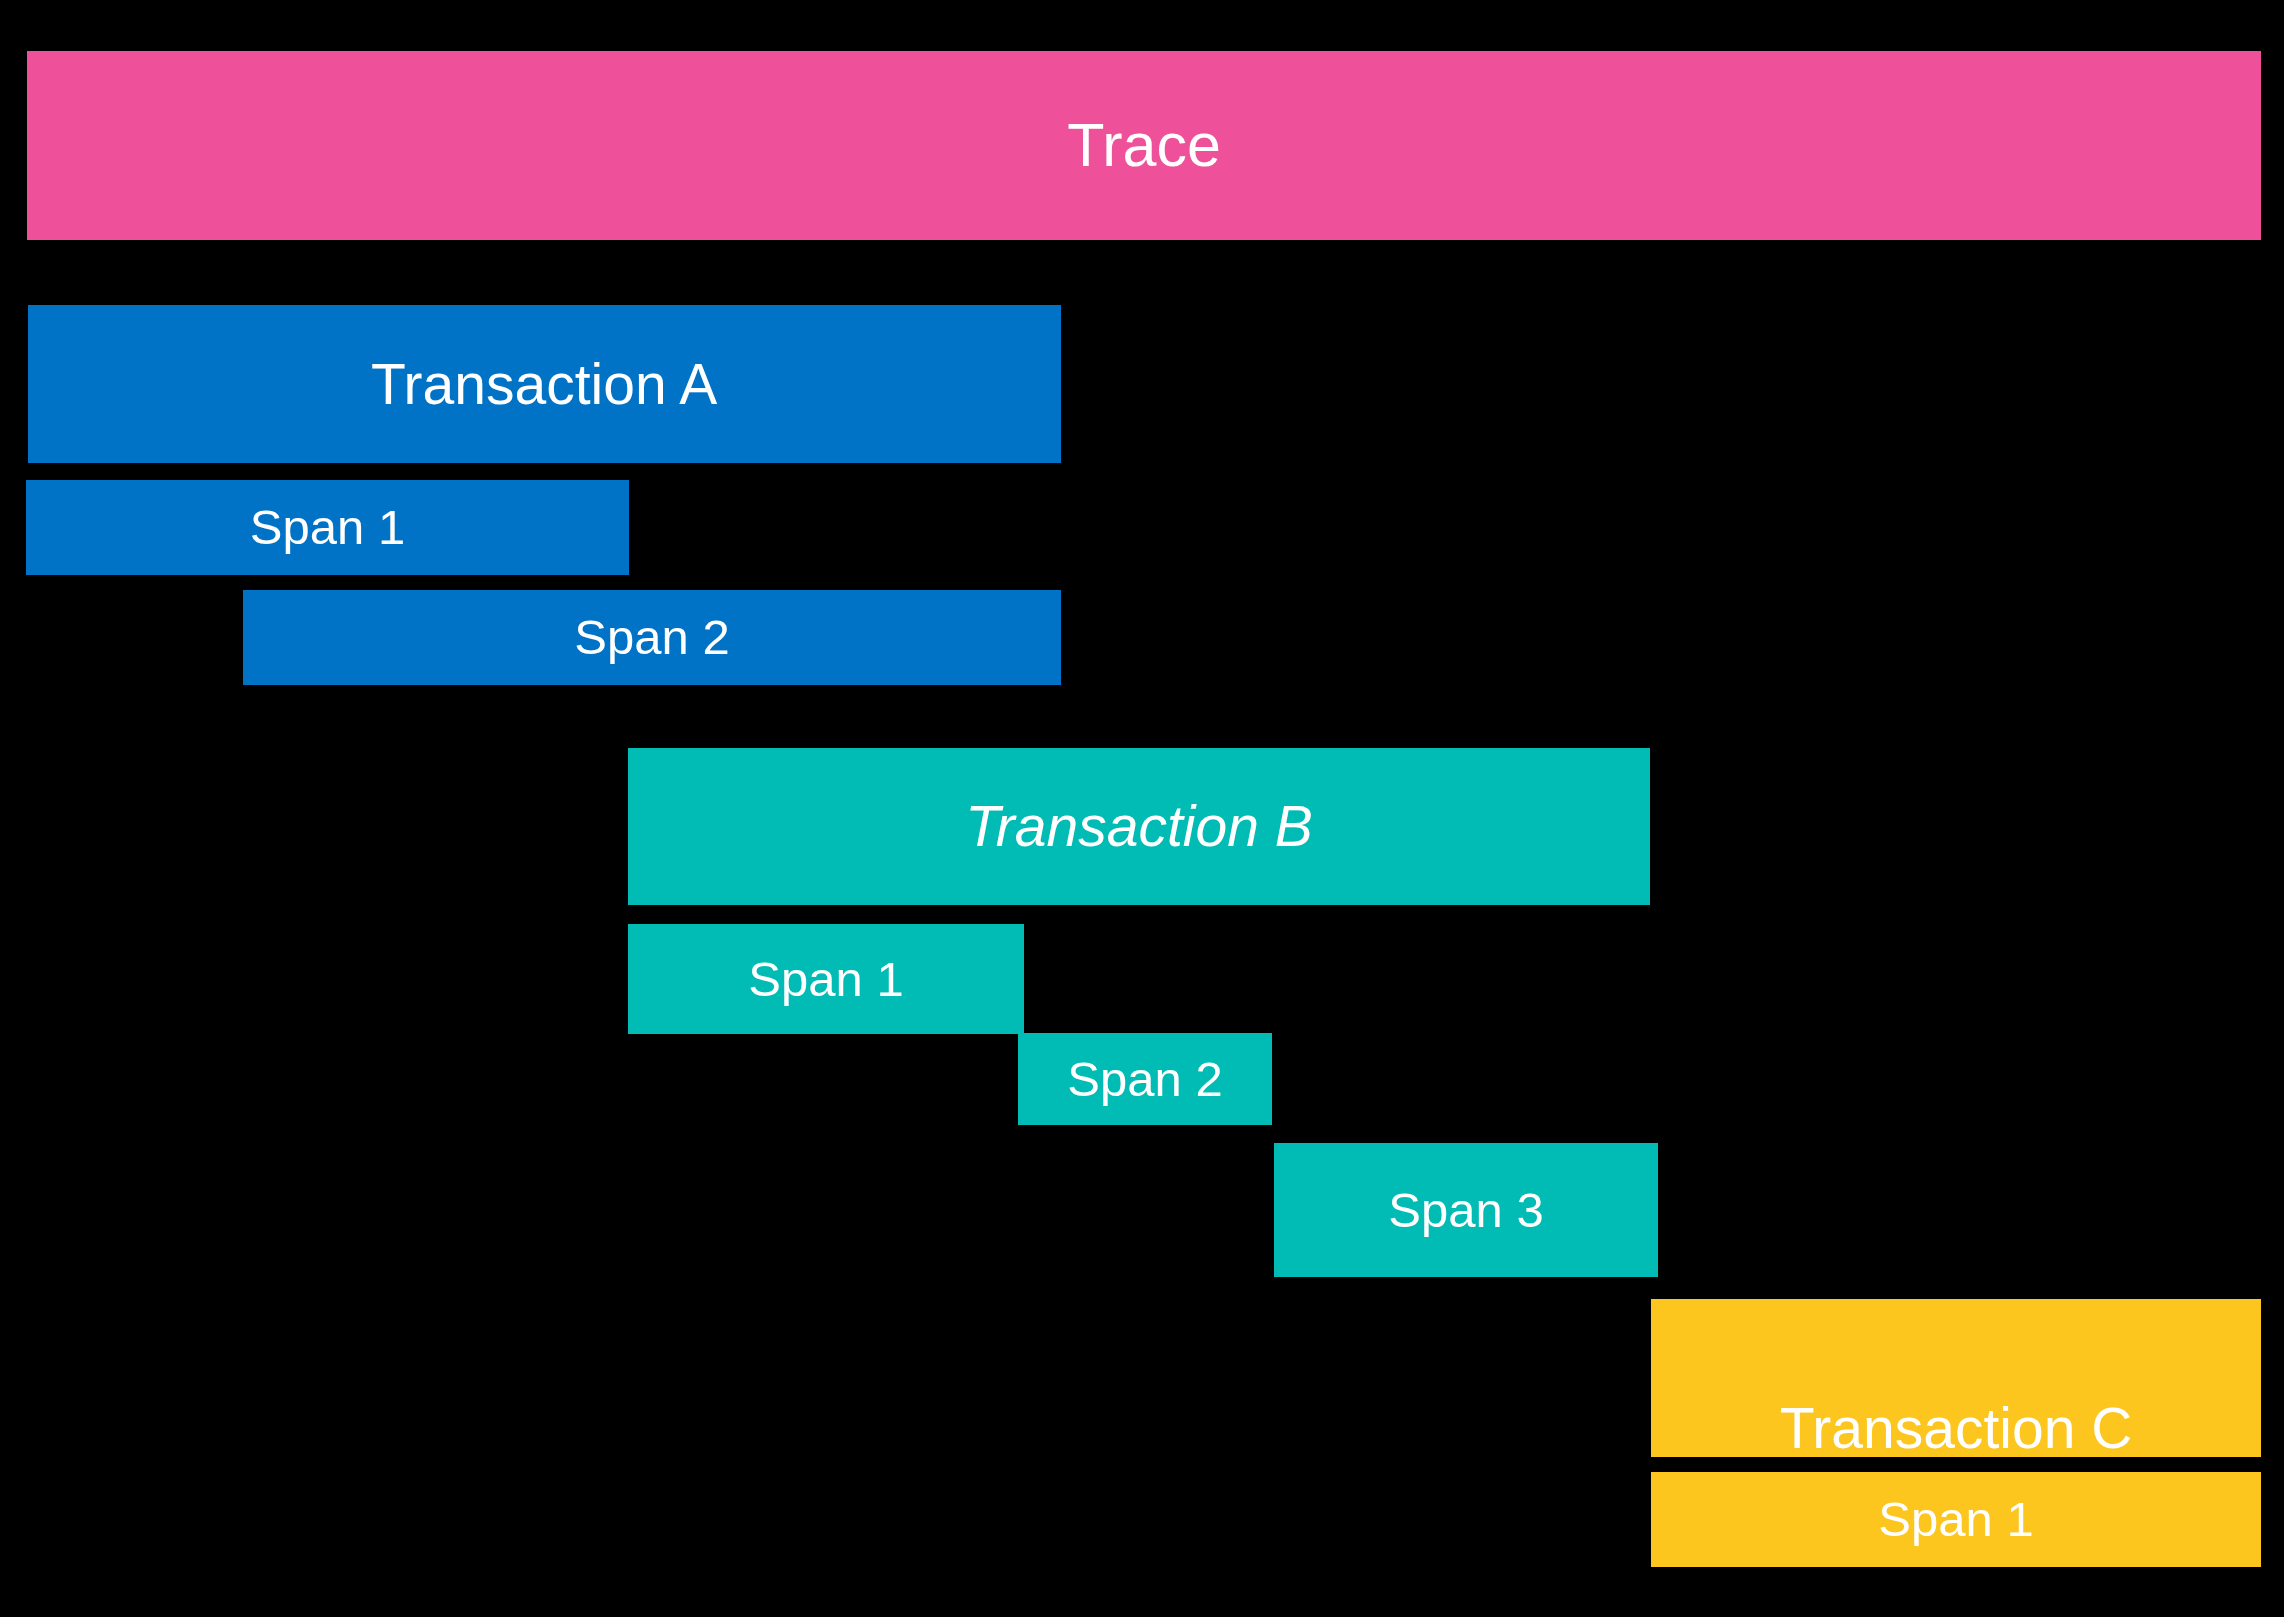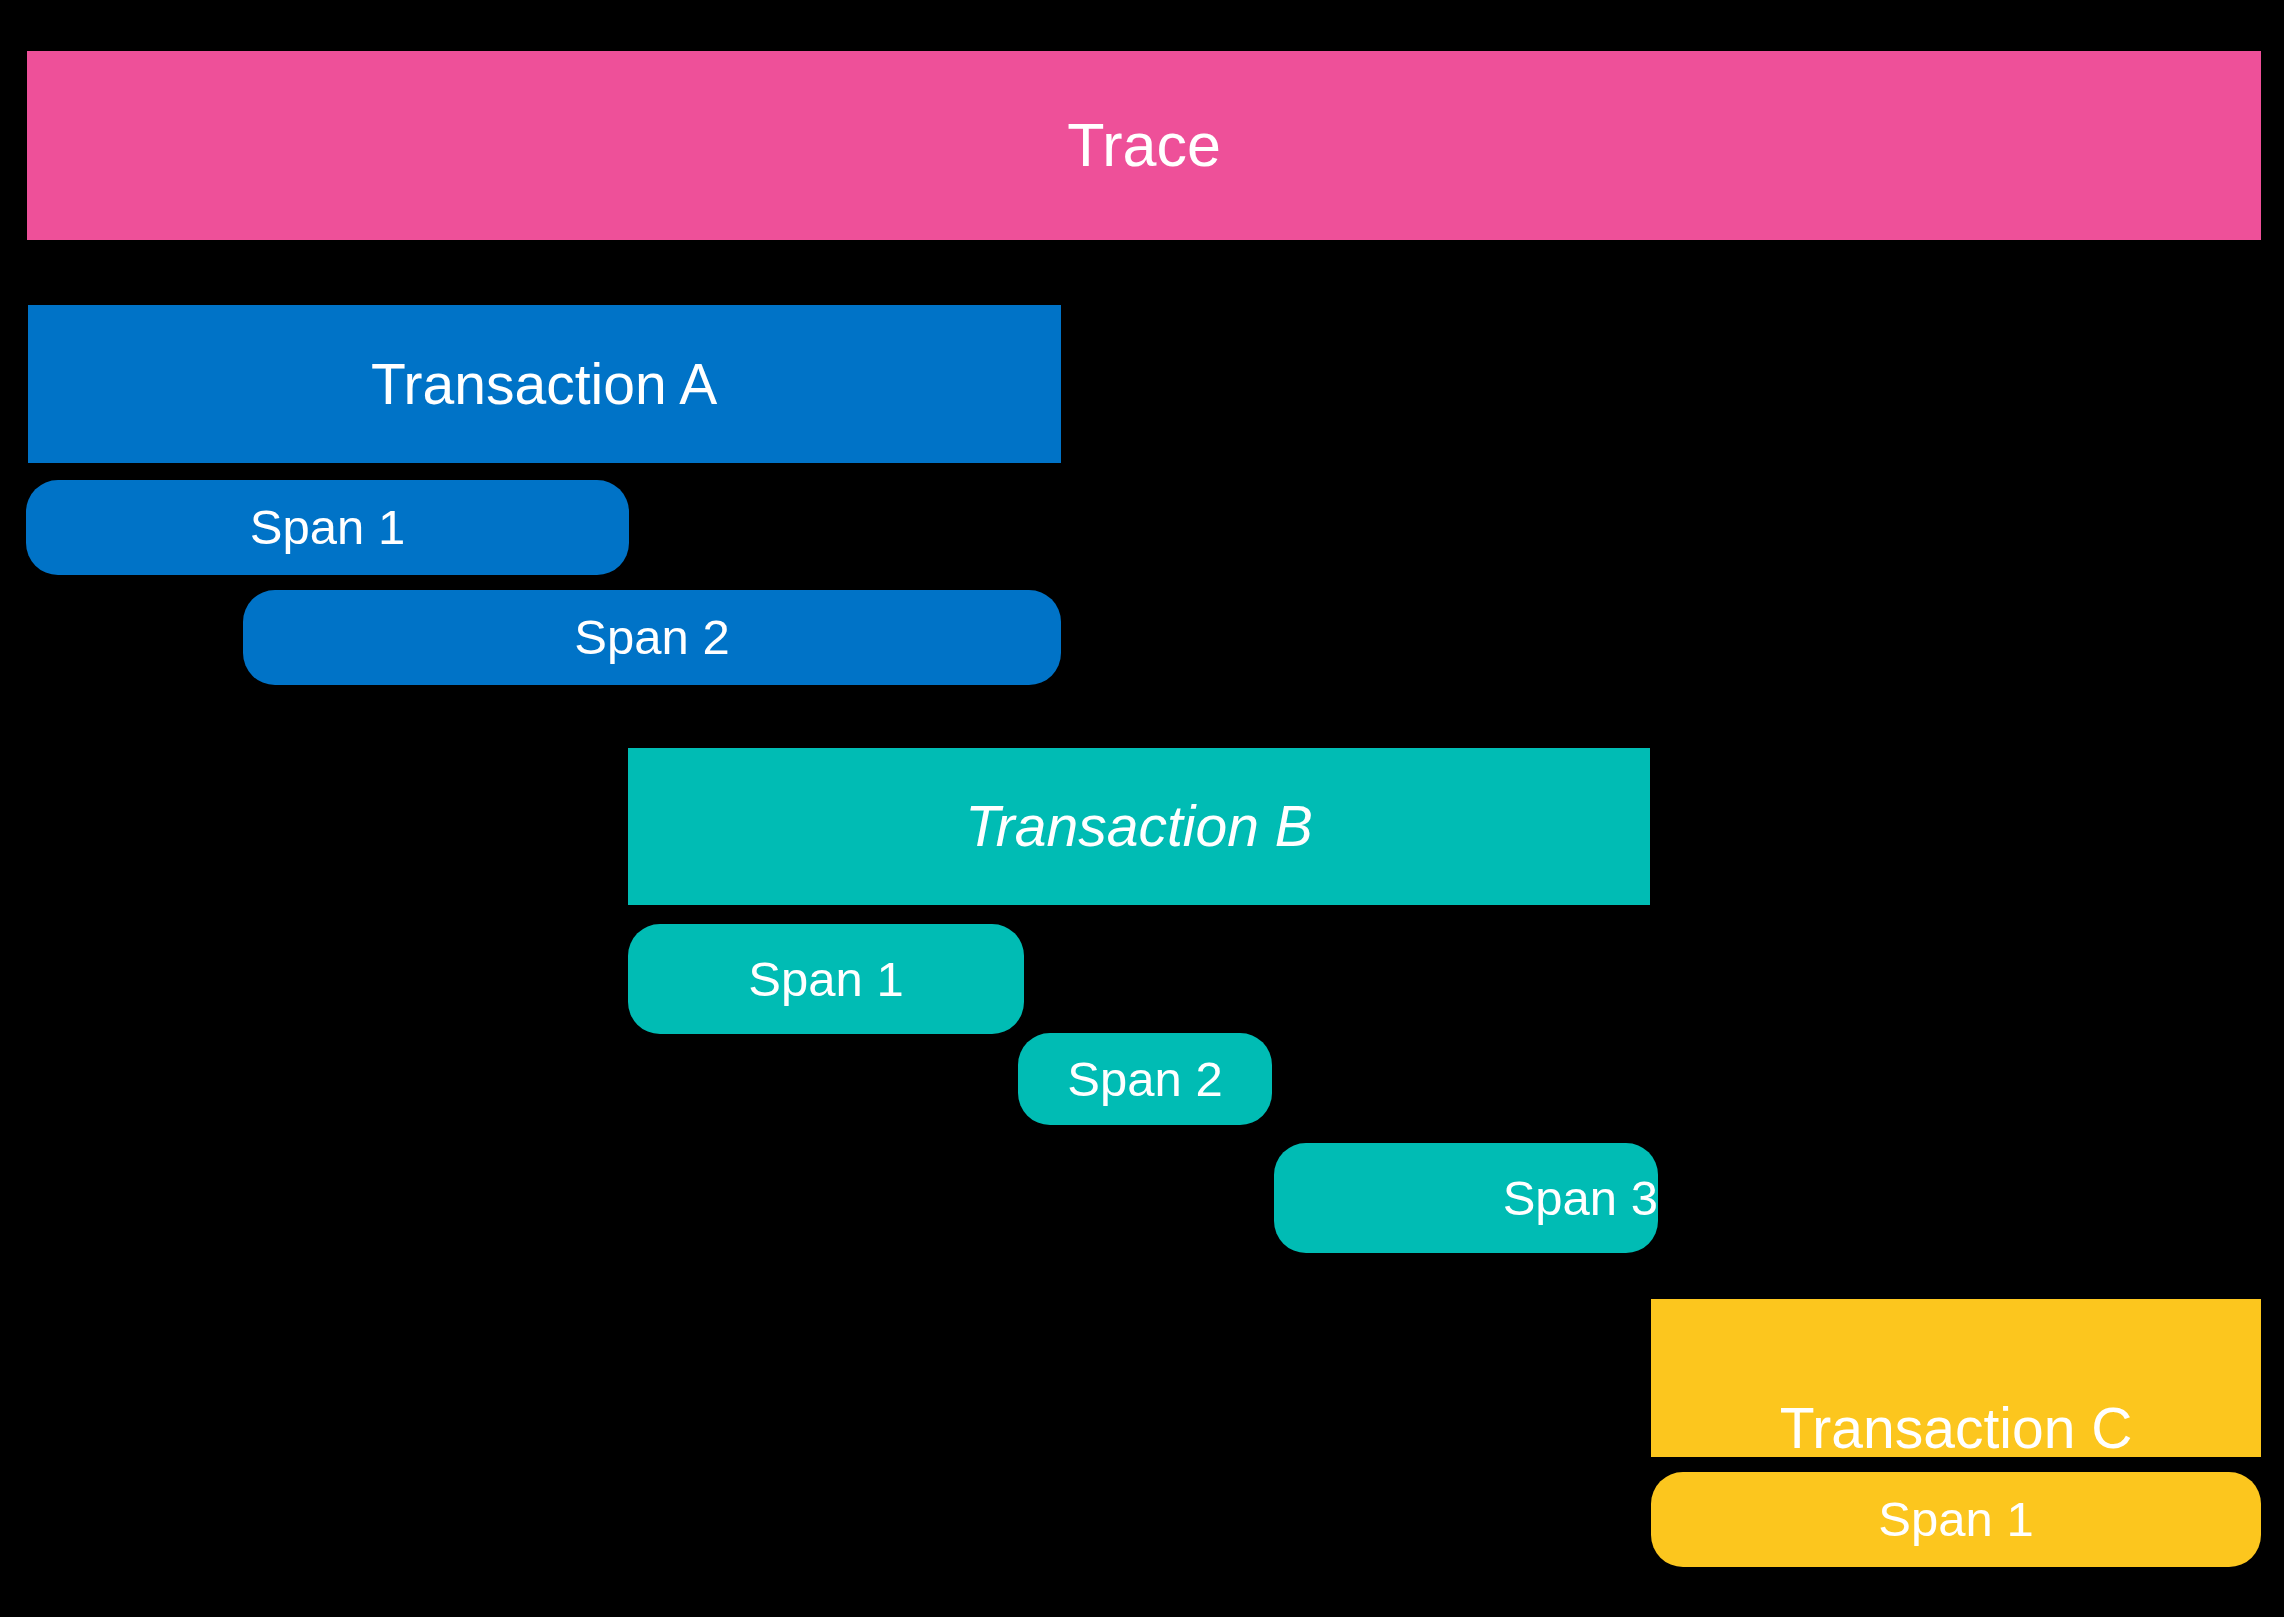--- a/index.html
+++ b/index.html
@@ -25,21 +25,21 @@
     line-height: 1;
     white-space: nowrap;
     overflow: hidden;
   }
   .bar .bar-label {
     display: block;
     text-align: center;
   }
   .level-trace   { font-size: 61px; font-weight: 400; }
   .level-txn     { font-size: 57px; font-weight: 400; }
-  .level-span    { font-size: 49px; font-weight: 400; border-radius: 32px; }
+  .level-span    { font-size: 49px; font-weight: 400; }
 </style>
 </head>
 <body>
 
 <div id="canvas" style="background: rgb(0, 0, 0);">
     <div class="bar level-trace" style="left: 27px; top: 51px; width: 2234px; height: 189px; background: rgb(238, 80, 153); color: rgb(255, 255, 255);">
       <span class="bar-label">Trace</span>
     </div>
     <div class="bar level-txn" style="left: 27.6px; top: 305px; width: 1033px; height: 158px; background: rgb(0, 115, 199); color: rgb(255, 255, 255);">
       <span class="bar-label">Transaction A</span>
@@ -52,21 +52,21 @@
     </div>
     <div class="bar level-txn" style="left: 628px; top: 748px; width: 1022px; height: 157px; background: rgb(0, 188, 180); color: rgb(255, 255, 255); font-style: italic;">
       <span class="bar-label">Transaction B</span>
     </div>
     <div class="bar level-span" style="left: 628px; top: 924px; width: 396px; height: 110px; background: rgb(0, 188, 180); color: rgb(255, 255, 255);">
       <span class="bar-label">Span 1</span>
     </div>
     <div class="bar level-span" style="left: 1018px; top: 1033px; width: 254px; height: 92px; background: rgb(0, 188, 180); color: rgb(255, 255, 255);">
       <span class="bar-label">Span 2</span>
     </div>
-    <div class="bar level-span" style="left: 1274px; top: 1143px; width: 384px; height: 110px; background: rgb(0, 188, 180); color: rgb(255, 255, 255); justify-content: flex-end;">
+    <div class="bar level-span" style="left: 1274px; top: 1143px; width: 384px; height: 134px; background: rgb(0, 188, 180); color: rgb(255, 255, 255);">
       <span class="bar-label">Span 3</span>
     </div>
     <div class="bar level-txn" style="left: 1651px; top: 1299px; width: 610px; height: 158px; background: rgb(252, 198, 30); color: rgb(255, 255, 255); align-items: flex-end;">
       <span class="bar-label">Transaction C</span>
     </div>
     <div class="bar level-span" style="left: 1651px; top: 1472px; width: 610px; height: 95px; background: rgb(252, 198, 30); color: rgb(255, 255, 255);">
       <span class="bar-label">Span 1</span>
     </div>
   </div>
 

